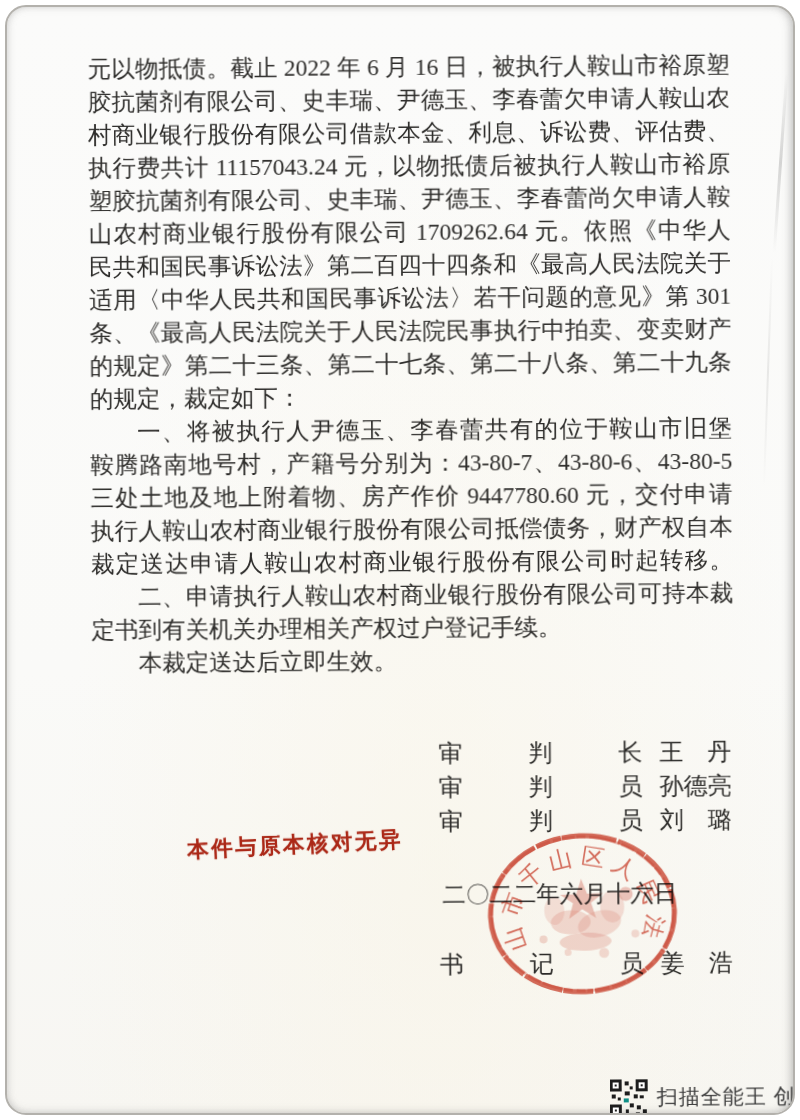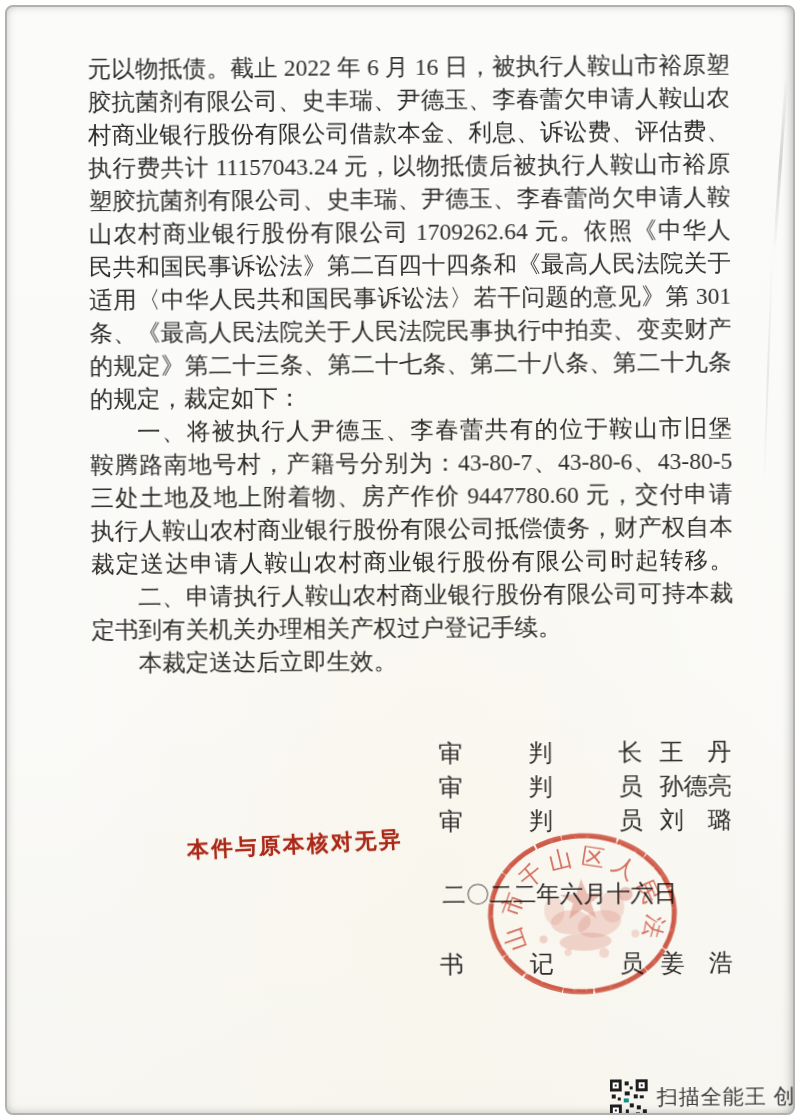--- a/index.html
+++ b/index.html
@@ -5,21 +5,21 @@
   html,body{margin:0;padding:0;}
   body{
     width:800px;height:1120px;
     background:#ffffff;
     font-family:"Liberation Serif","DejaVu Serif",serif;
     position:relative;overflow:hidden;
   }
   .paper{
     position:absolute;inset:5px;
     border:2px solid #b3b1ac;
-    border-radius:8px;
+    border-radius:21px;
     background:
       radial-gradient(ellipse at 55% 80%, rgba(249,244,229,.55), rgba(249,244,229,0) 62%),
       linear-gradient(180deg,#fbfbfa 0%,#fafaf8 60%,#f7f6f2 100%);
     box-shadow:
       inset -7px 0 10px -5px rgba(110,110,110,.38),
       inset 5px 0 8px -5px rgba(140,140,140,.32),
       inset 0 -5px 8px -4px rgba(140,140,140,.28),
       inset 0 5px 8px -5px rgba(160,160,160,.25);
     overflow:hidden;
   }

